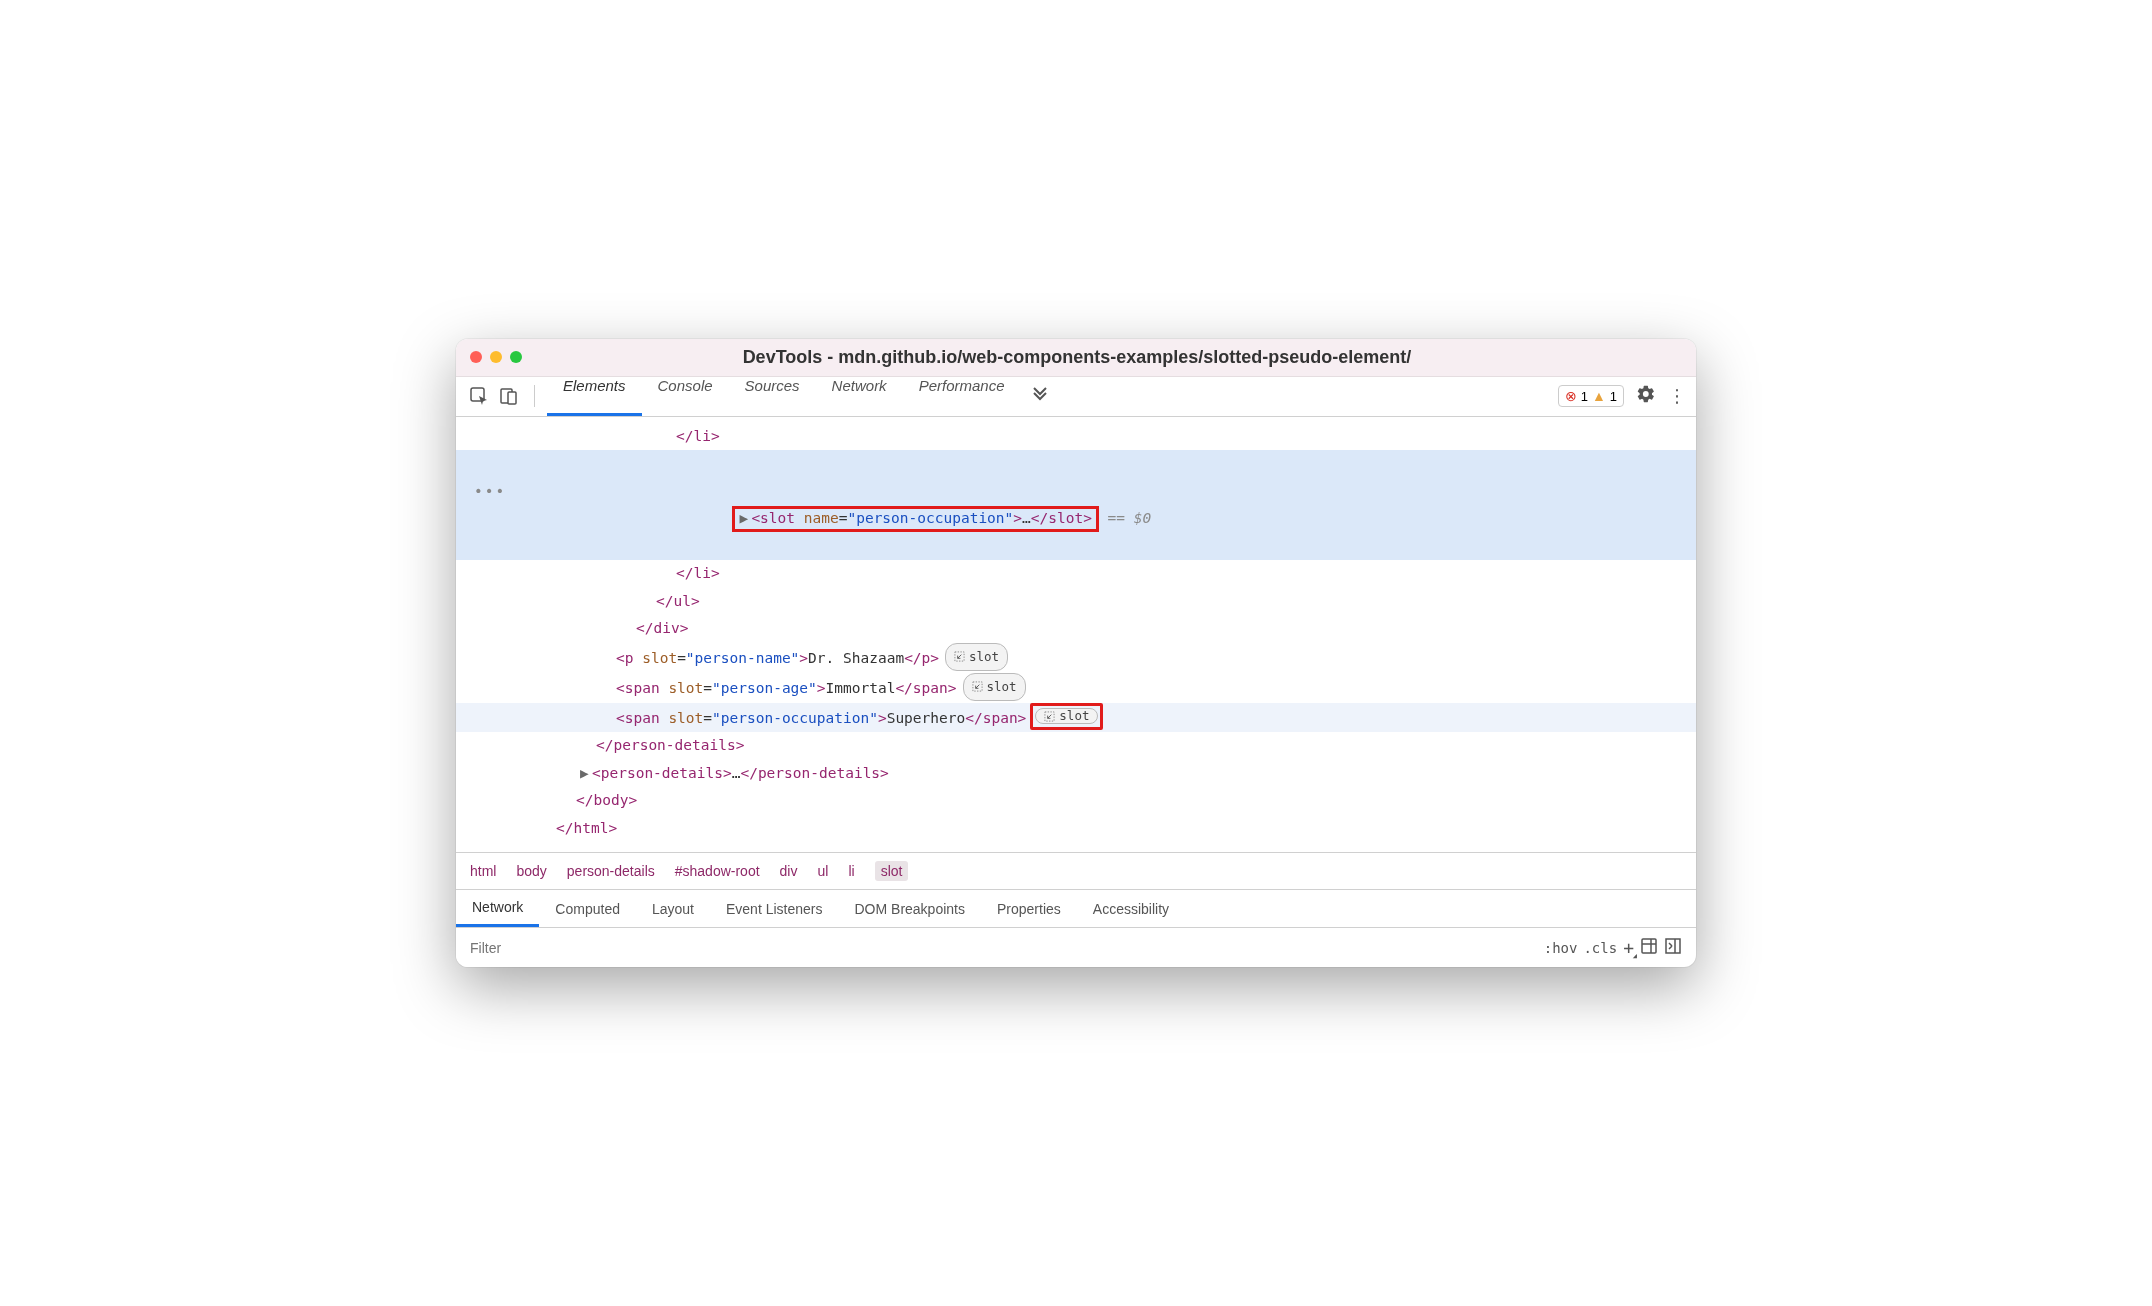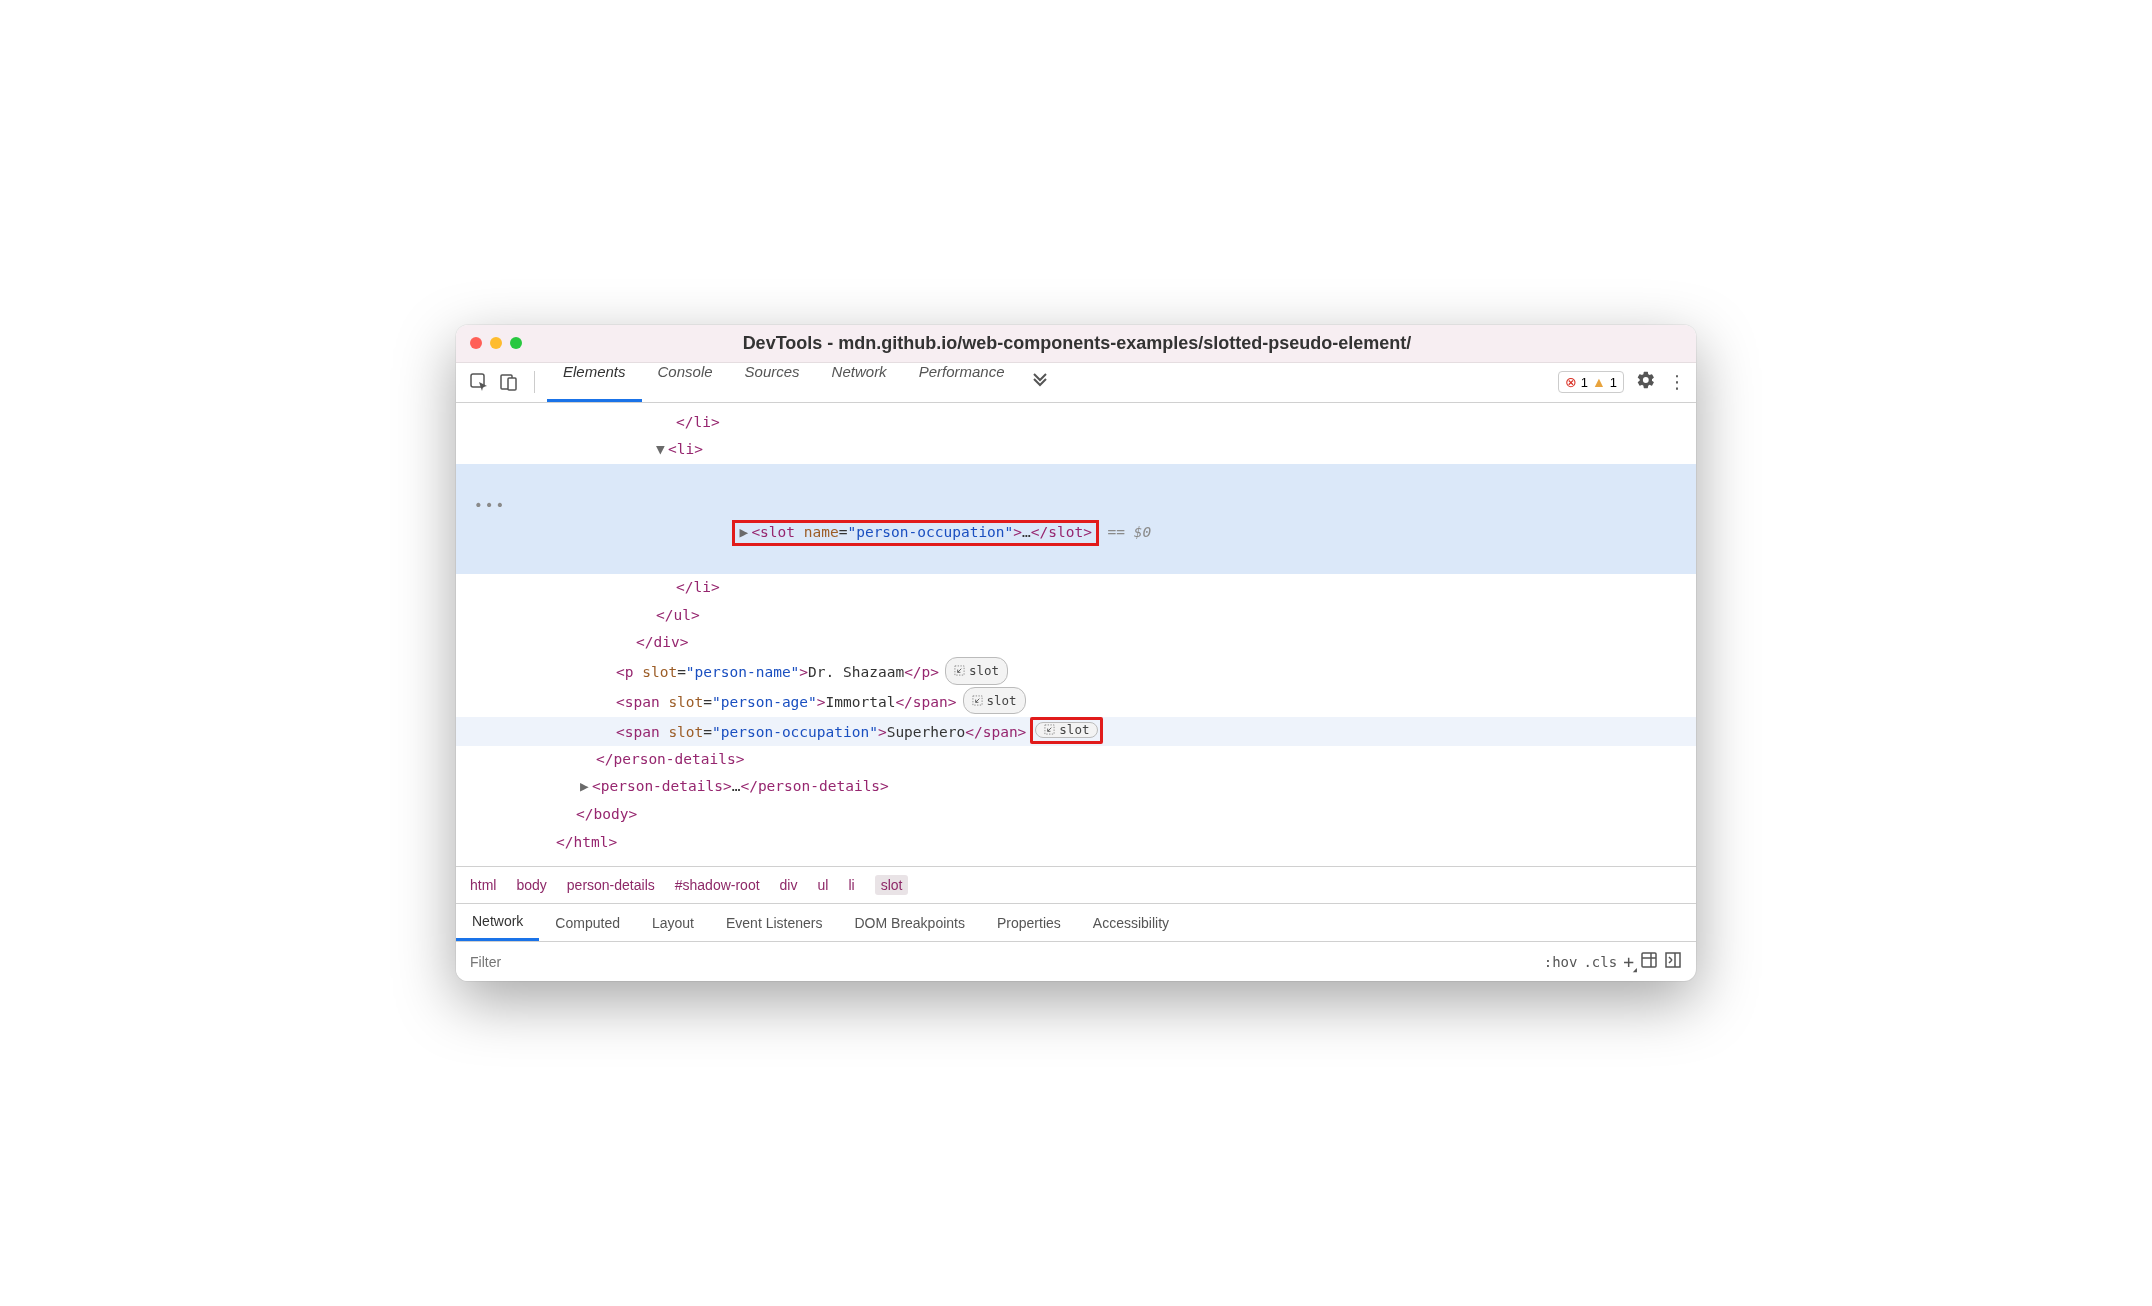--- a/index.html
+++ b/index.html
@@ -178,21 +178,20 @@
         <svg width="20" height="20" viewBox="0 0 24 24" fill="#555">
             <path d="M19.14,12.94a7,7,0,0,0,.05-.94,7,7,0,0,0-.05-.94l2.11-1.65a.5.5,0,0,0,.12-.64l-2-3.46a.5.5,0,0,0-.61-.22l-2.49,1a7,7,0,0,0-1.63-.94l-.38-2.65A.5.5,0,0,0,13.77,2H9.77a.5.5,0,0,0-.49.42L8.9,5.07a7,7,0,0,0-1.63.94l-2.49-1a.5.5,0,0,0-.61.22l-2,3.46a.5.5,0,0,0,.12.64L4.4,11a7,7,0,0,0,0,1.88L2.29,14.5a.5.5,0,0,0-.12.64l2,3.46a.5.5,0,0,0,.61.22l2.49-1a7,7,0,0,0,1.63.94l.38,2.65a.5.5,0,0,0,.49.42h4a.5.5,0,0,0,.49-.42l.38-2.65a7,7,0,0,0,1.63-.94l2.49,1a.5.5,0,0,0,.61-.22l2-3.46a.5.5,0,0,0-.12-.64ZM11.77,15.5A3.5,3.5,0,1,1,15.27,12,3.5,3.5,0,0,1,11.77,15.5Z"></path>
           </svg>
       </span>
       <span class="kebab">⋮</span>
     </div>
   </div>
 
   <div class="elements-panel">
     <div class="code-line" style="padding-left:220px"><span class="t-tag">&lt;/li&gt;</span></div>
-    <div class="code-line" style="padding-left:200px"><span class="arrow">▼</span><span class="t-tag">&lt;li&gt;</span></div>
 
     <div class="code-line sel-row" style="padding-left:224px">
       <span class="sel-dots">•••</span>
       <span class="highlight-box"><span class="arrow">▶</span><span class="t-tag">&lt;slot</span><span class="t-attr"> name</span><span>=</span><span class="t-val">"person-occupation"</span><span class="t-tag">&gt;</span><span>…</span><span class="t-tag">&lt;/slot&gt;</span></span><span class="t-dim"> == $0</span>
     </div>
 
     <div class="code-line" style="padding-left:220px"><span class="t-tag">&lt;/li&gt;</span></div>
     <div class="code-line" style="padding-left:200px"><span class="t-tag">&lt;/ul&gt;</span></div>
     <div class="code-line" style="padding-left:180px"><span class="t-tag">&lt;/div&gt;</span></div>
 

